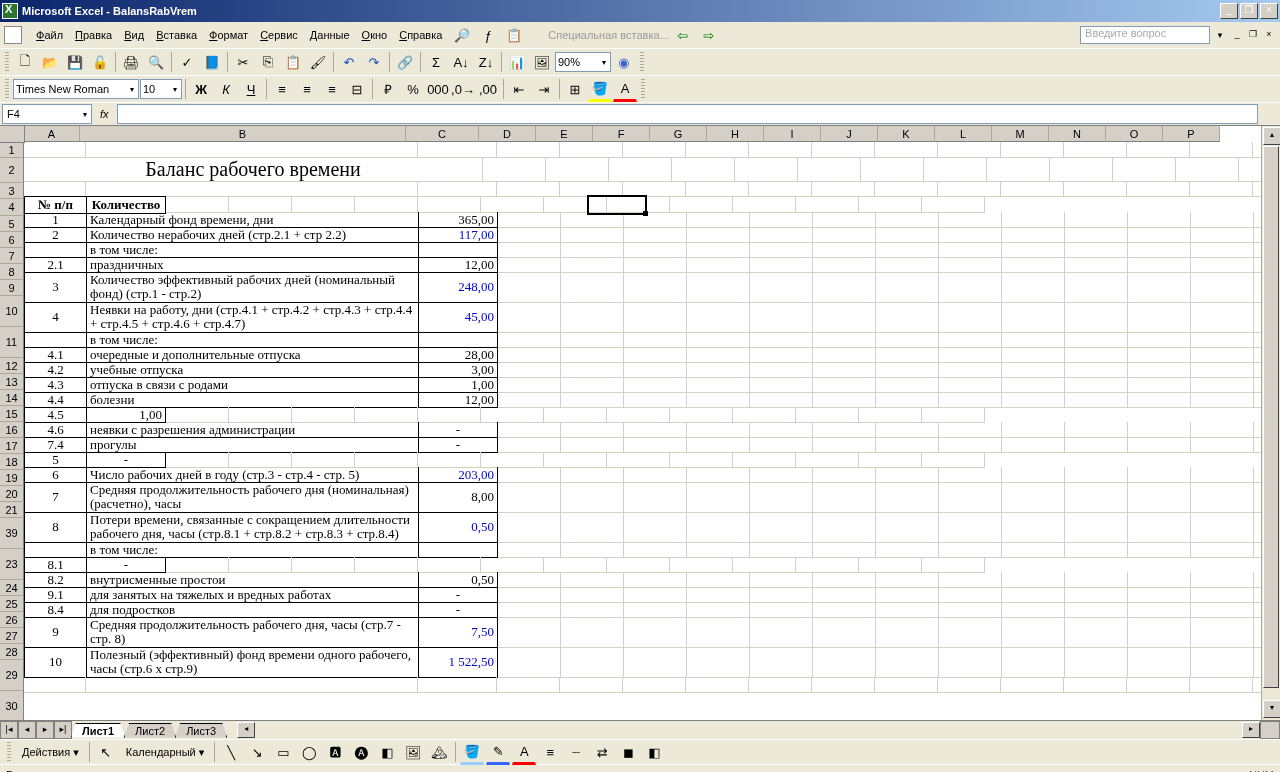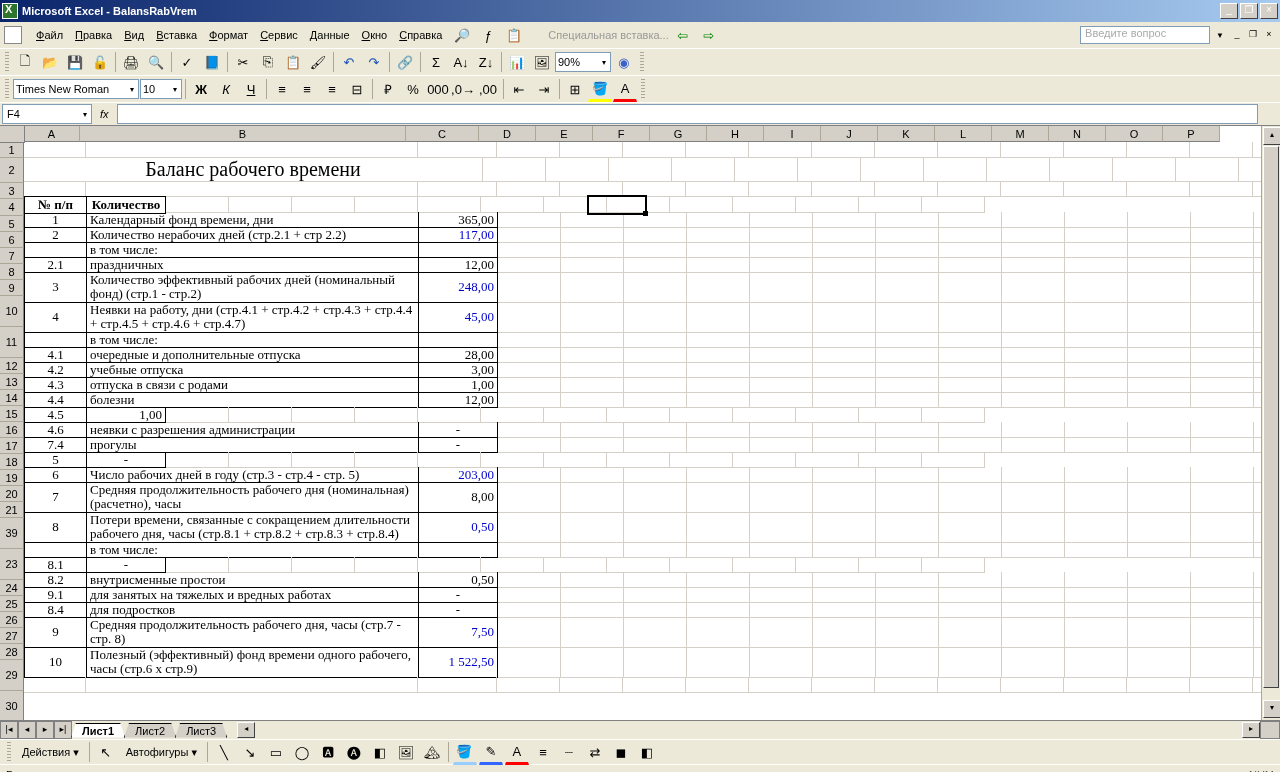--- a/index.html
+++ b/index.html
@@ -802,21 +802,21 @@
     <div class="hs-btn">▸</div>
   </div>
   <div style="width:18px;height:16px;background:#d4d0c8;border:1px solid #808080"></div>
 </div>
 
 <div class="draw-bar">
   <span class="tgrip"></span>
   <span class="menu-item"><span>Действия</span> ▾</span>
   <span class="tsep"></span>
   <span class="tbtn">↖</span>
-  <span class="menu-item"><span>Автофигуры</span> ▾</span>
+  <span class="menu-item"><span>Календарный</span> ▾</span>
   <span class="tsep"></span>
   <span class="tbtn">╲</span>
   <span class="tbtn">↘</span>
   <span class="tbtn">▭</span>
   <span class="tbtn">◯</span>
   <span class="tbtn">🅰</span>
   <span class="tbtn">🅐</span>
   <span class="tbtn">◧</span>
   <span class="tbtn">🖼</span>
   <span class="tbtn">🏔</span>

